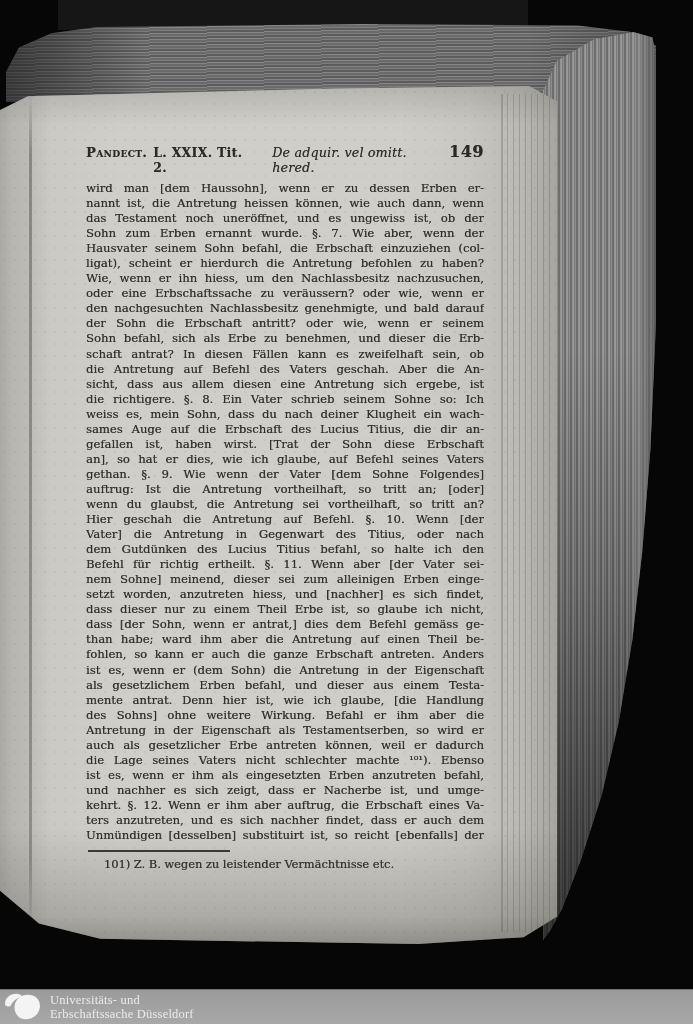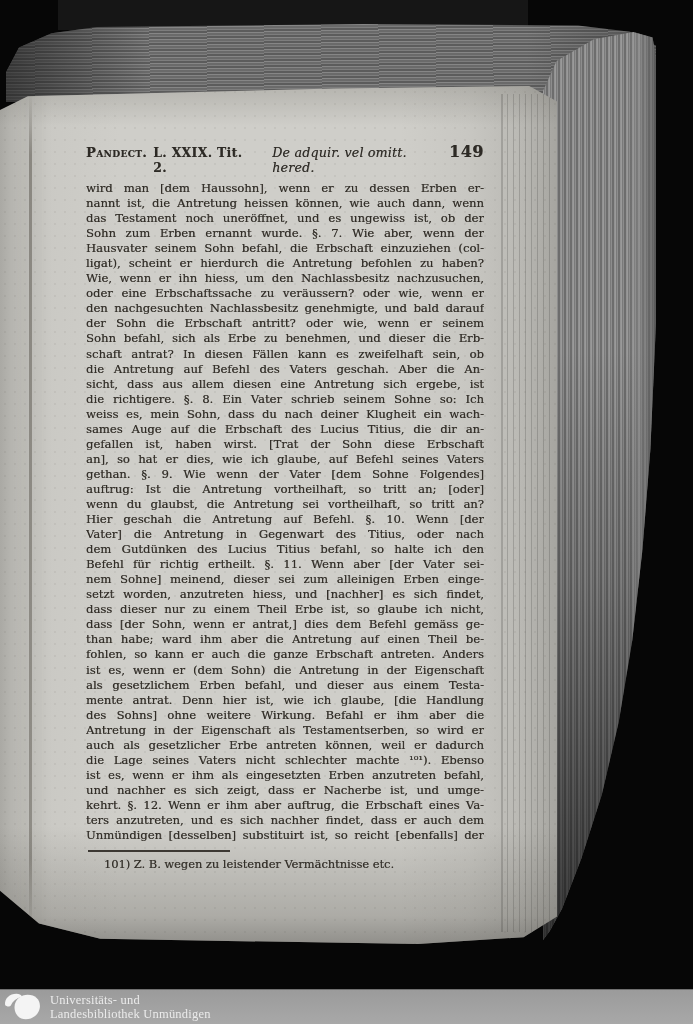--- a/index.html
+++ b/index.html
@@ -134,17 +134,17 @@
     <div class="footnote">101) Z. B. wegen zu leistender Vermächtnisse etc.</div>
   </div>
 
   <div class="banner">
     <svg width="44" height="32" viewBox="0 0 44 34">
       <path d="M13 17 C13 9 20 4 27 4 C35 4 40 9 40 16 C40 24 33 30 25 30 C18 30 13 25 13 17 Z" fill="#f4f4f4"></path>
       <path d="M3 15 C2 8 8 3 15 3 C18 3 20 4 21 6 C15 7.5 11 10.5 9 15.5 C8 17 4.5 17 3 15 Z" fill="#f4f4f4"></path>
     </svg>
     <div class="banner-text">
       <div>Universitäts- und</div>
-      <div>Landesbibliothek Unmündigen</div>
+      <div>Erbschaftssache Düsseldorf</div>
     </div>
   </div>
 
 </div>
 
 </body></html>

